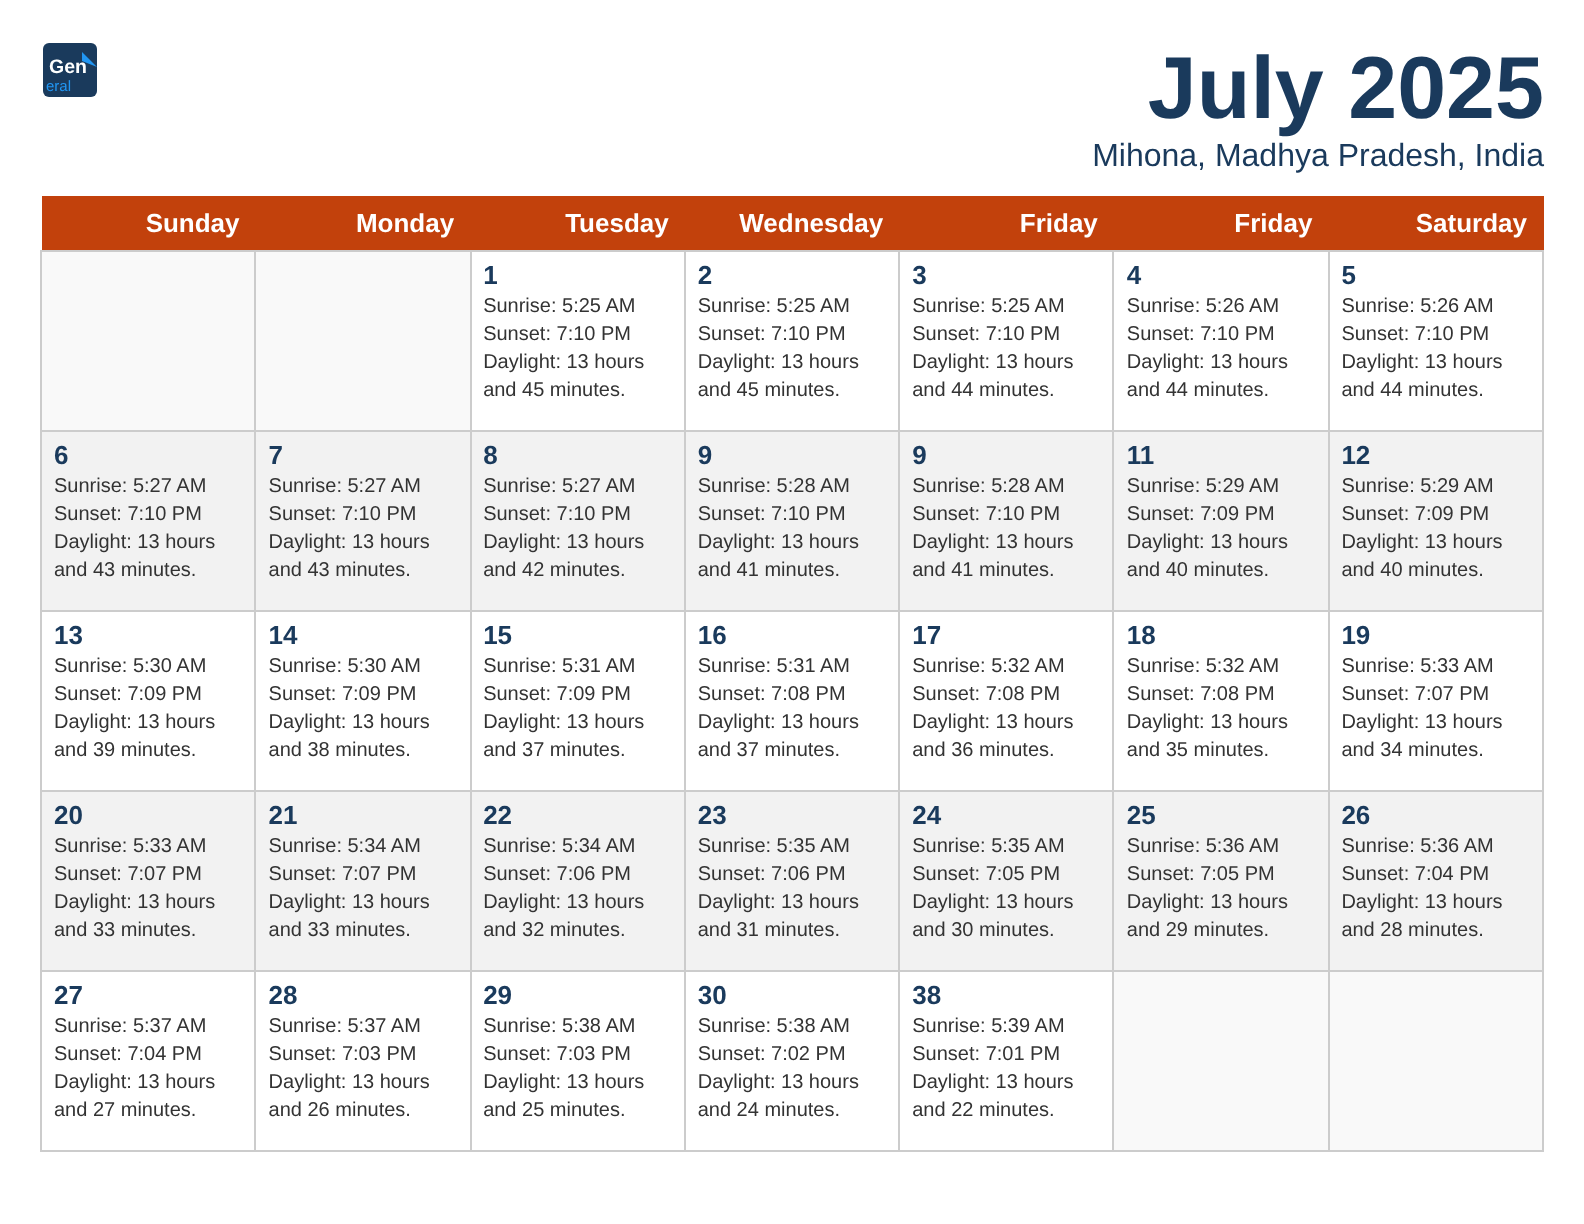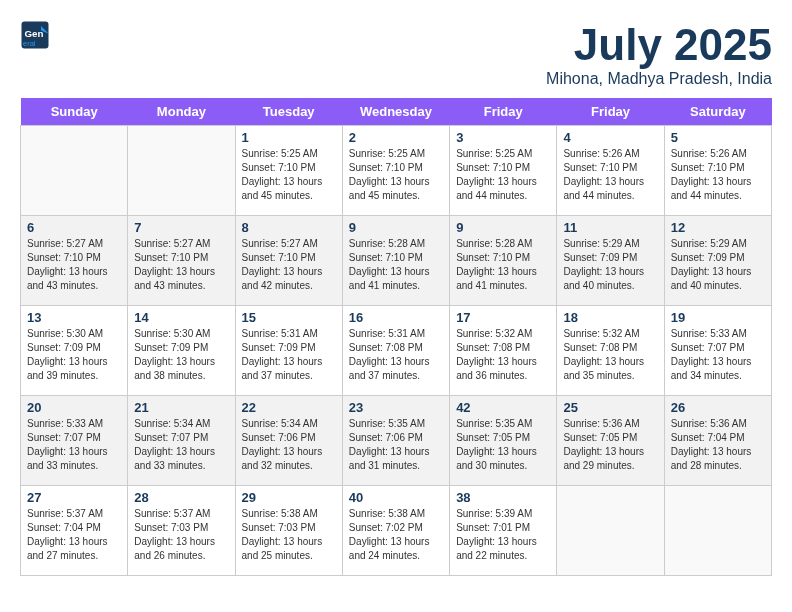--- a/index.html
+++ b/index.html
@@ -44,23 +44,23 @@
     }
     .location {
       font-size: 16px;
       color: #1a3a5c;
     }
     table {
       width: 100%;
       border-collapse: collapse;
     }
     thead tr th {
-      background-color: #8b5cf6;
+      background-color: #c2410c;
       color: #fff;
-      text-align: center;
+      text-align: right;
       padding: 6px 8px;
       font-size: 13px;
       font-weight: bold;
     }
     tbody tr td {
       border: 1px solid #ccc;
       vertical-align: top;
       padding: 4px 6px;
       font-size: 10.5px;
       color: #222;
@@ -285,21 +285,21 @@
 and 32 minutes.</div>
         </td>
         <td>
           <span class="day-num">23</span>
           <div class="day-info" style="white-space: pre-line;">Sunrise: 5:35 AM
 Sunset: 7:06 PM
 Daylight: 13 hours
 and 31 minutes.</div>
         </td>
         <td>
-          <span class="day-num">42</span>
+          <span class="day-num">24</span>
           <div class="day-info" style="white-space: pre-line;">Sunrise: 5:35 AM
 Sunset: 7:05 PM
 Daylight: 13 hours
 and 30 minutes.</div>
         </td>
         <td>
           <span class="day-num">25</span>
           <div class="day-info" style="white-space: pre-line;">Sunrise: 5:36 AM
 Sunset: 7:05 PM
 Daylight: 13 hours
@@ -329,21 +329,21 @@
 and 26 minutes.</div>
         </td>
         <td>
           <span class="day-num">29</span>
           <div class="day-info" style="white-space: pre-line;">Sunrise: 5:38 AM
 Sunset: 7:03 PM
 Daylight: 13 hours
 and 25 minutes.</div>
         </td>
         <td>
-          <span class="day-num">40</span>
+          <span class="day-num">30</span>
           <div class="day-info" style="white-space: pre-line;">Sunrise: 5:38 AM
 Sunset: 7:02 PM
 Daylight: 13 hours
 and 24 minutes.</div>
         </td>
         <td>
           <span class="day-num">38</span>
           <div class="day-info" style="white-space: pre-line;">Sunrise: 5:39 AM
 Sunset: 7:01 PM
 Daylight: 13 hours

